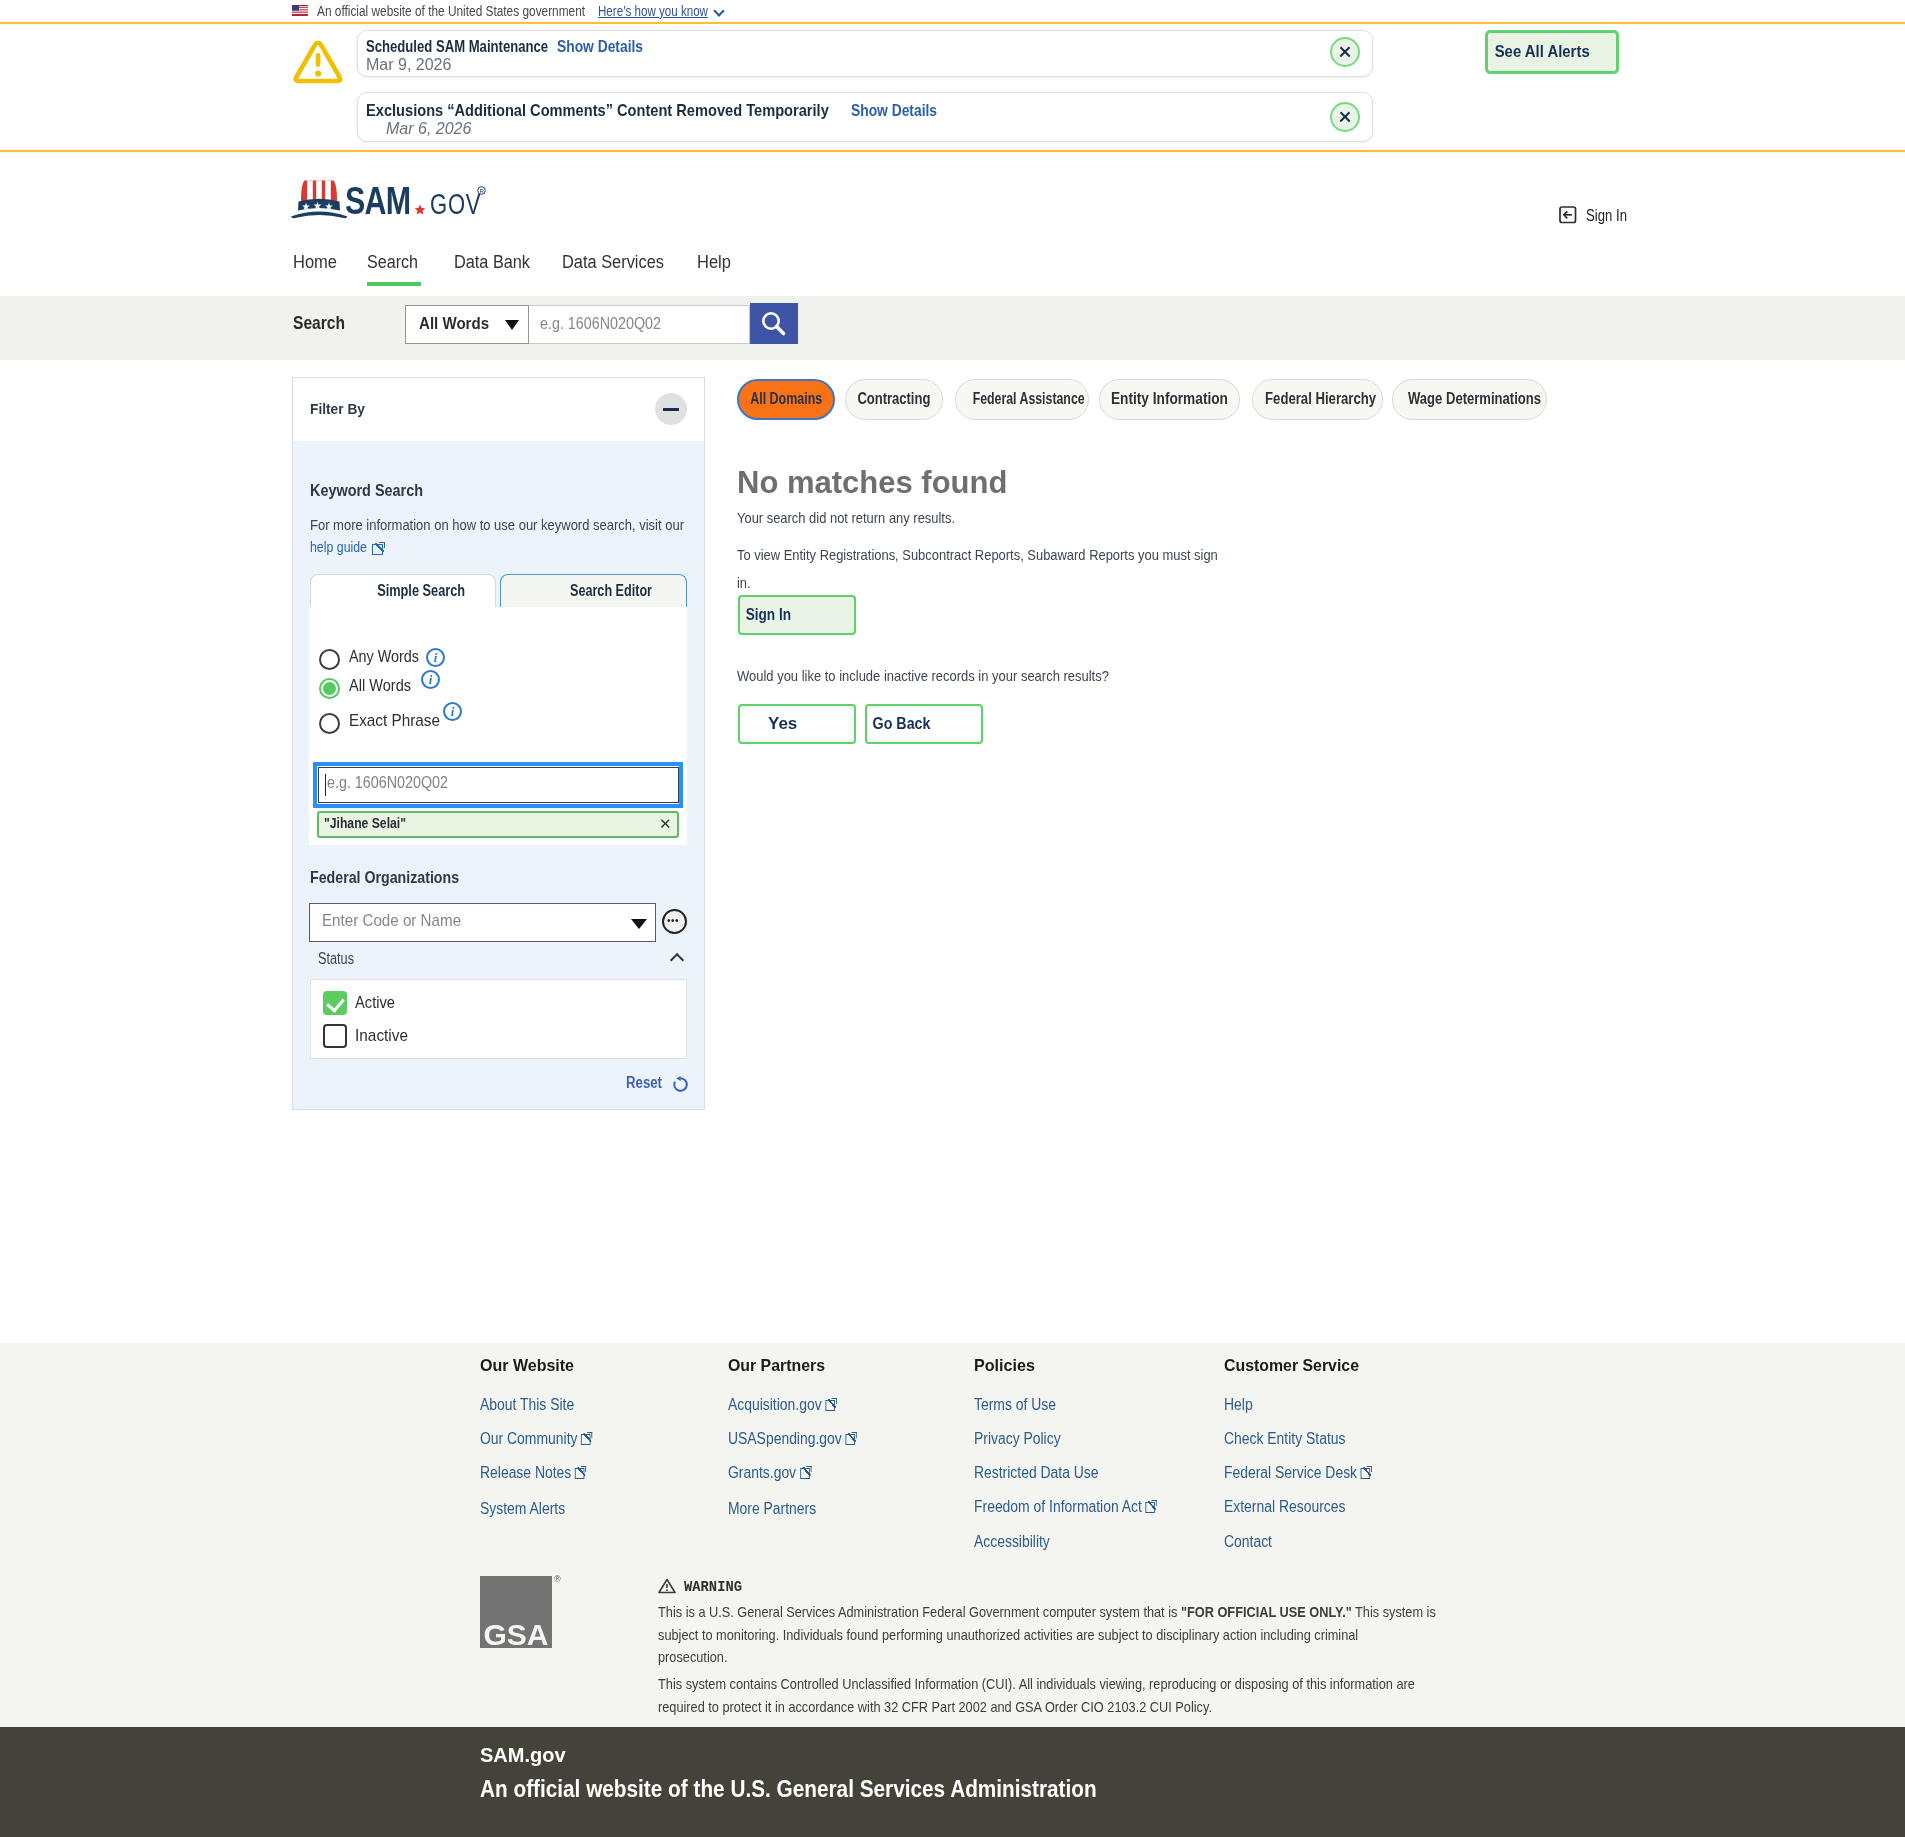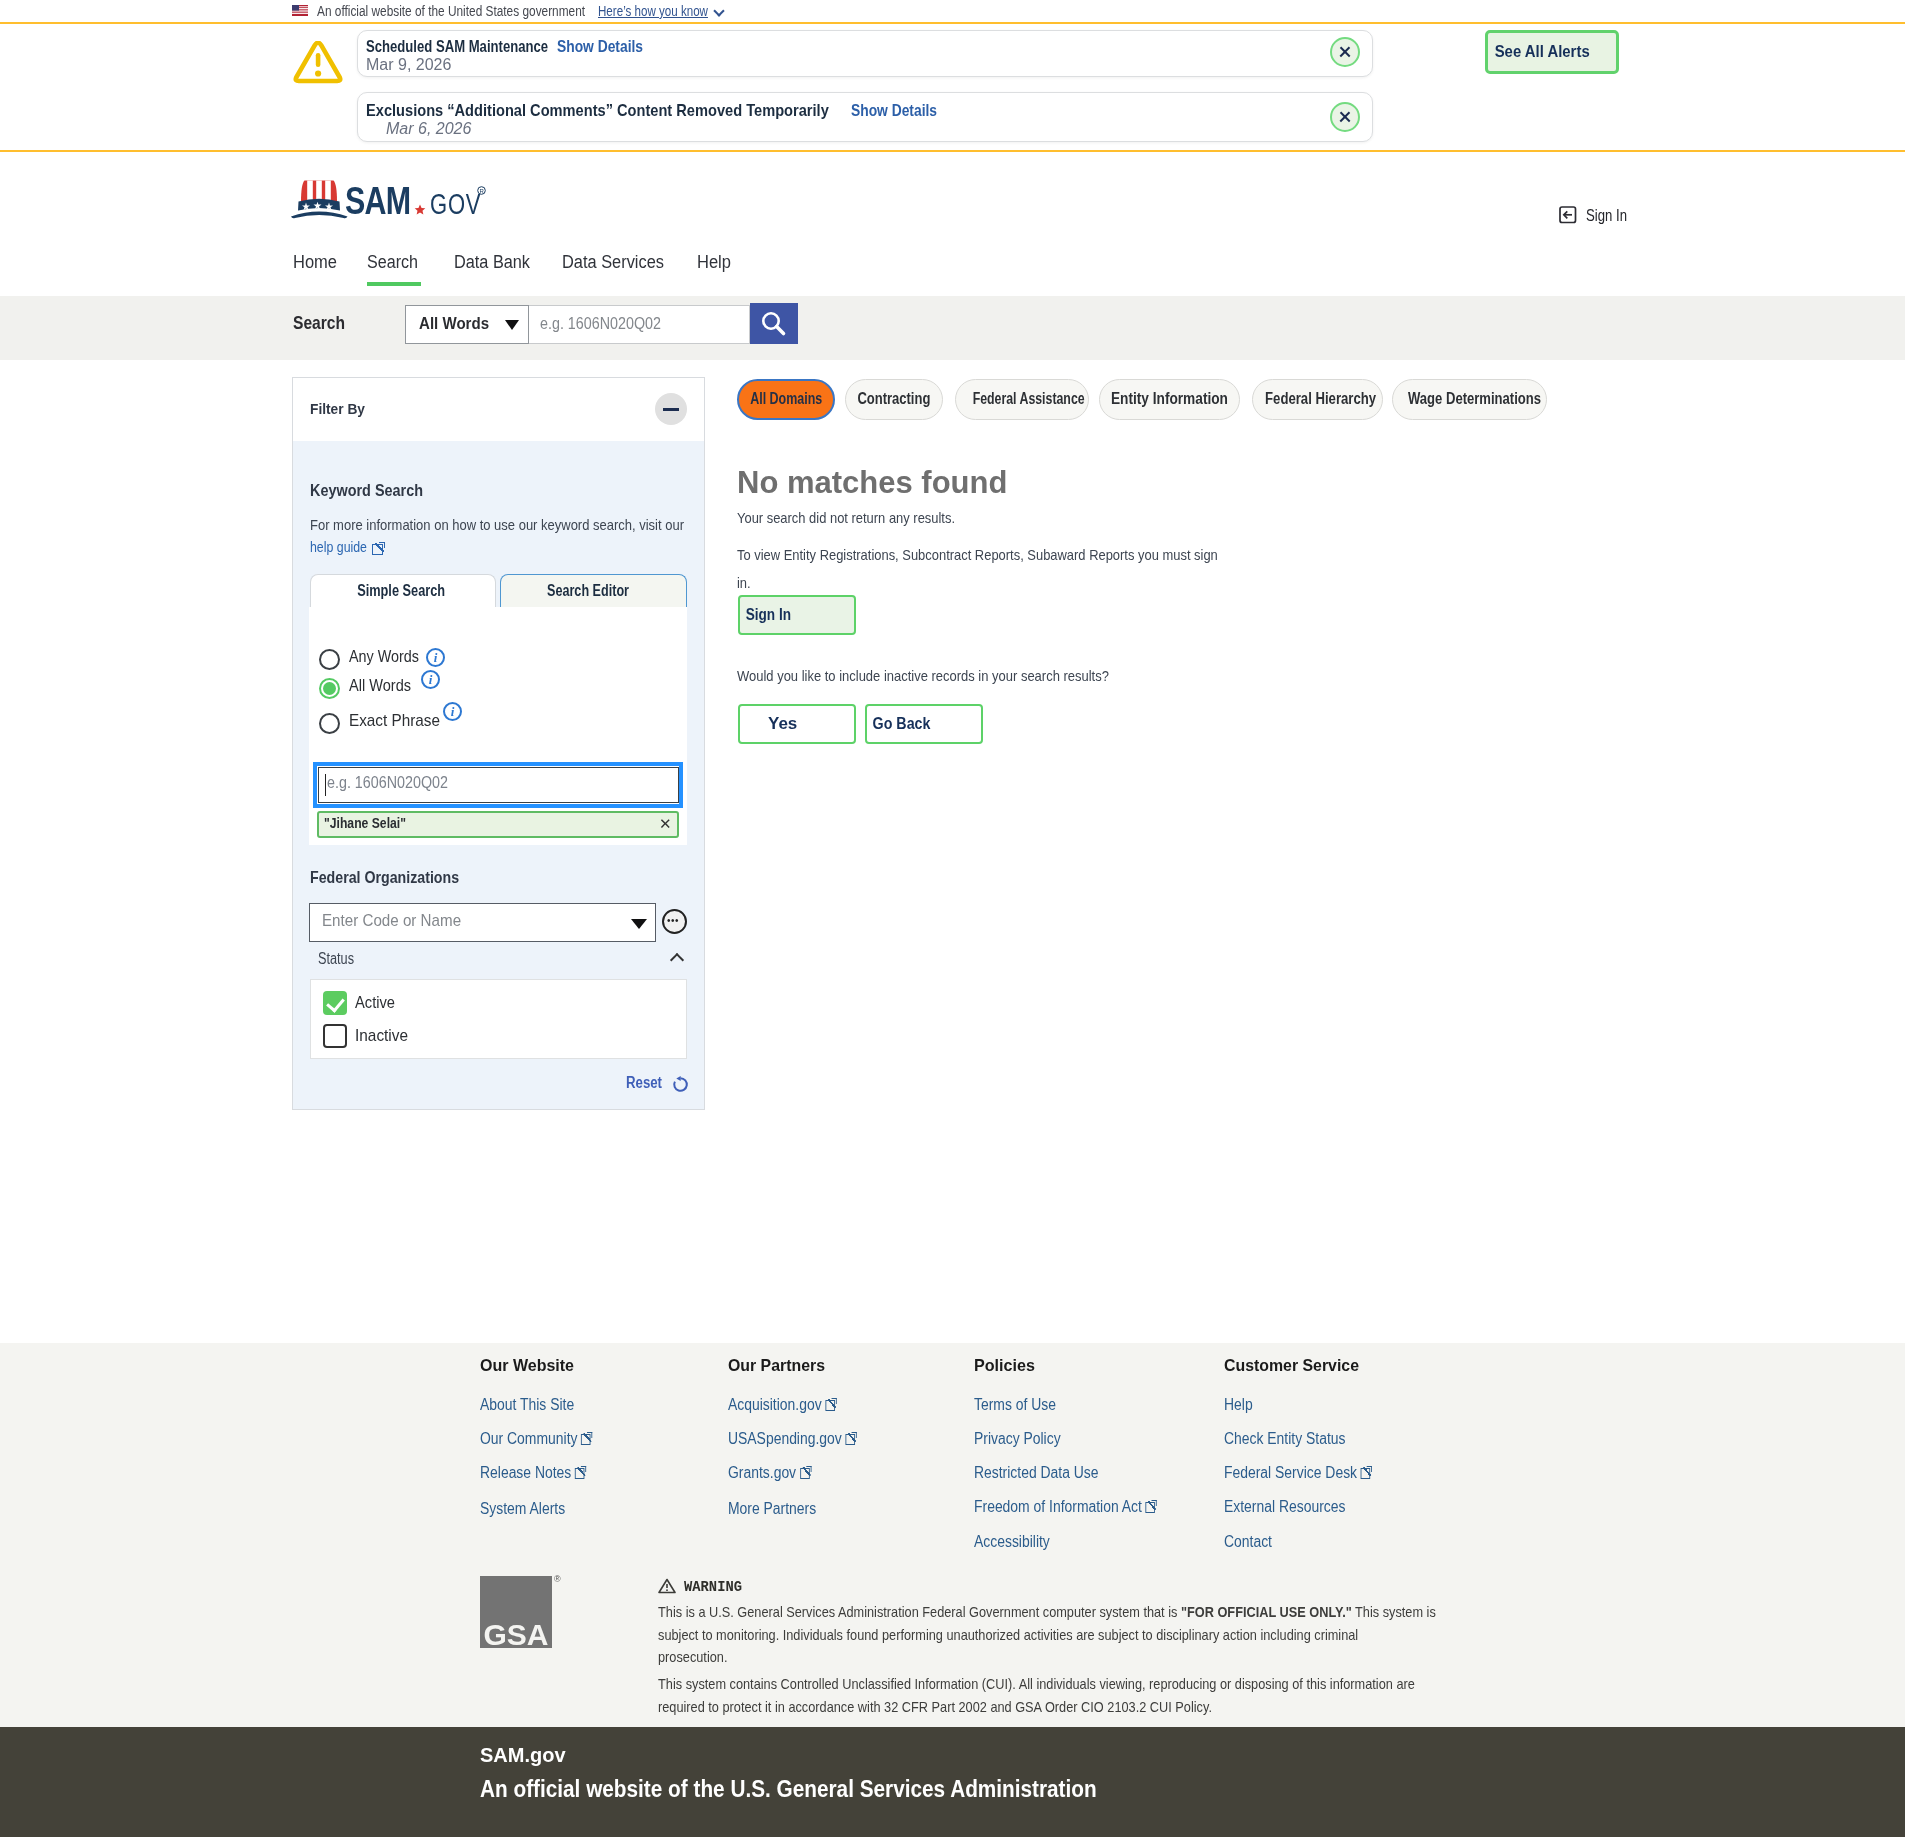--- a/index.html
+++ b/index.html
@@ -1,19 +1,19 @@
 <!DOCTYPE html>
 <html><head>
 <meta charset="utf-8">
 <style>
 * { margin:0; padding:0; box-sizing:border-box; }
 html,body { width:1905px; background:#fff; font-family:"Liberation Sans",sans-serif; }
 body { position:relative; height:1837px; overflow:hidden; }
 .t { position:absolute; display:inline-block; white-space:nowrap; transform-origin:0 50%; }
-.tc { position:absolute; white-space:nowrap; text-align:left;padding-left:36px; }
+.tc { position:absolute; white-space:nowrap; text-align:center;padding-left:36px; }
 .tc>span { display:inline-block; white-space:nowrap; transform-origin:50% 50%; }
 .box { position:absolute; }
 
 
 #banner { position:absolute; left:0; top:0; width:1905px; height:24px; background:#fff; border-bottom:2px solid #ffbe2e; }
 
 #alerts { position:absolute; left:0; top:24px; width:1905px; height:128px; background:#fff; border-bottom:2px solid #ffbe2e; }
 .albox { position:absolute; background:#fff; border:1px solid #dcdee0; border-radius:10px; box-shadow:0 1px 3px rgba(0,0,0,0.06); }
 .close-circ { position:absolute; width:30px; height:30px; border:2px solid #74db80; border-radius:50%; background:#eaf4e6; }
 .close-circ:before, .close-circ:after { content:""; position:absolute; left:50%; top:50%; width:13px; height:2.3px; background:#1b2a50; }

